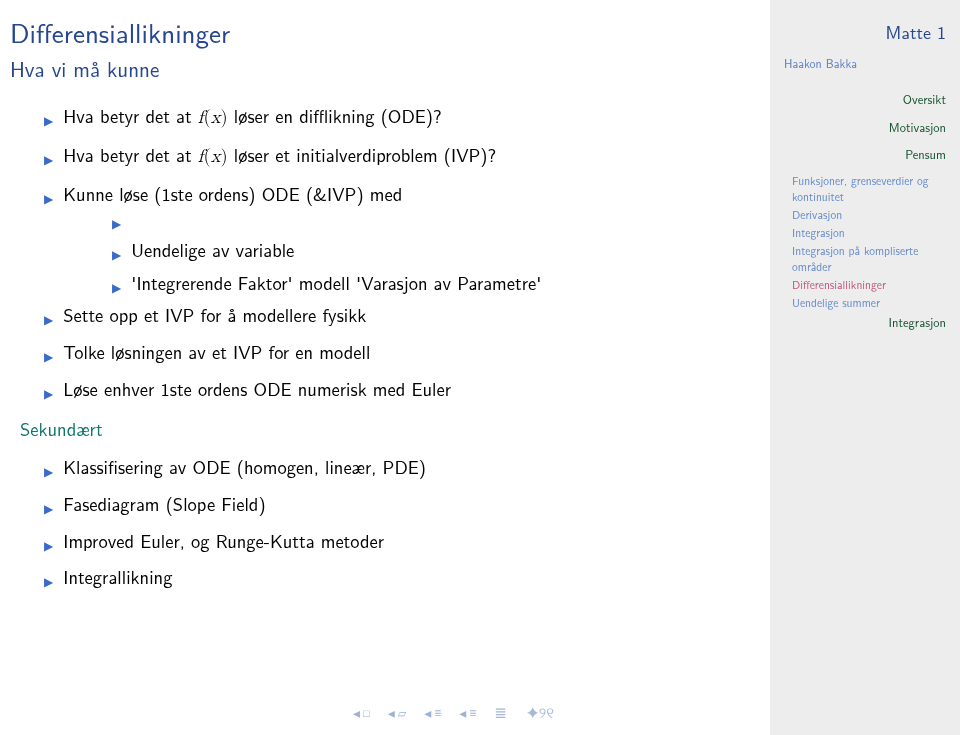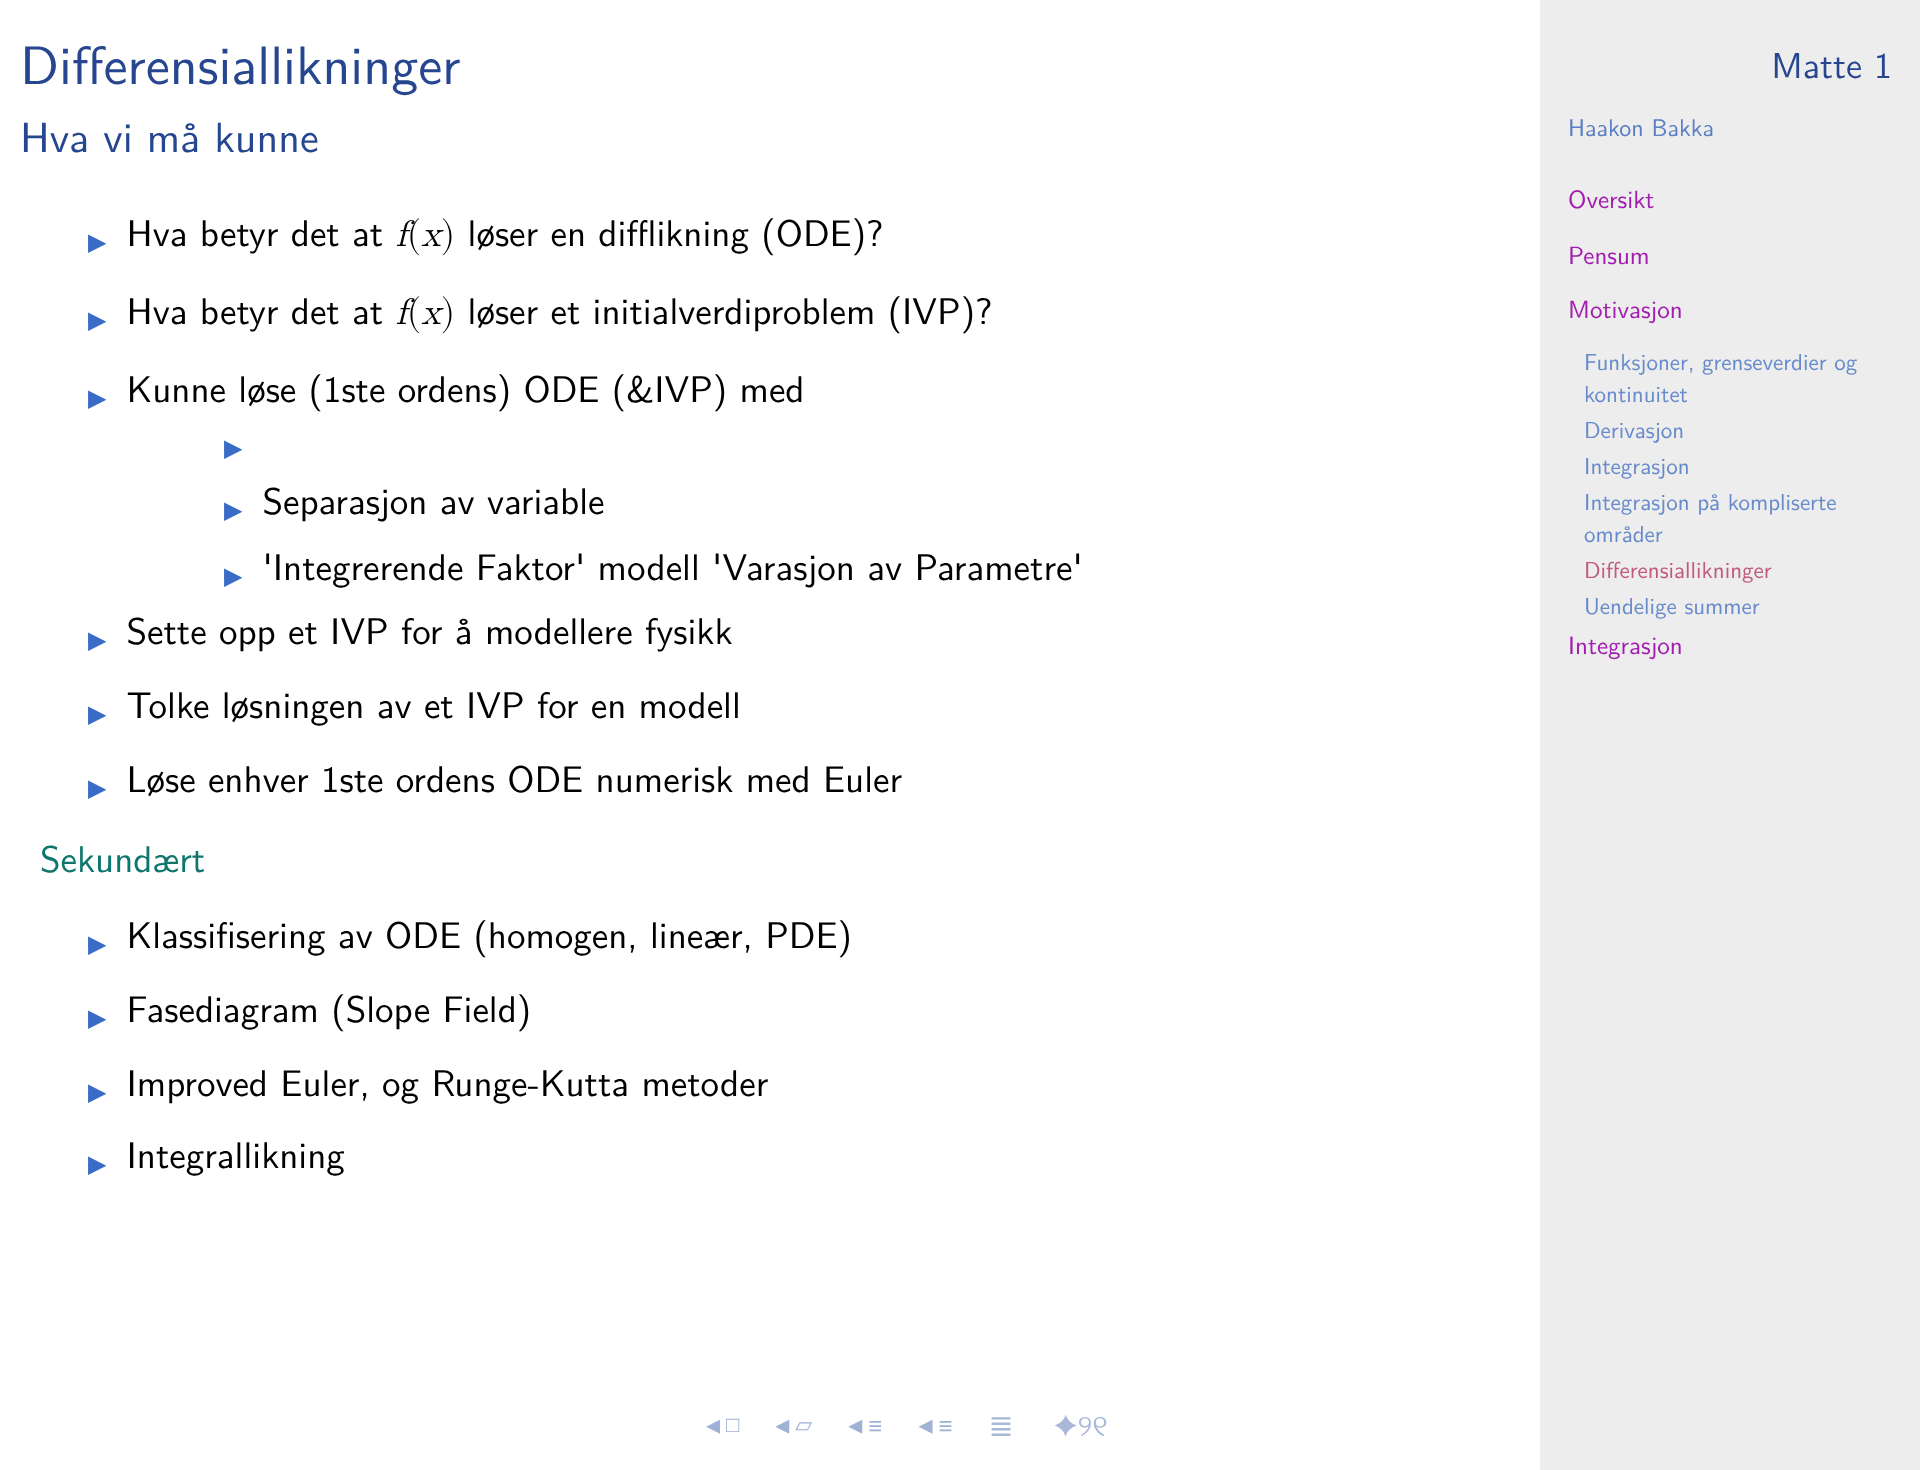--- a/index.html
+++ b/index.html
@@ -78,21 +78,21 @@
     width: 190px;
     flex: 0 0 190px;
     background: #EDEDED;
     color: #26468F;
     padding: 18px 14px 0 14px;
     font-size: 12.5px;
     line-height: 1.55;
   }
   .sb-course { text-align: right; font-size: 18px; margin-bottom: 8px; }
   .sb-author { text-align: left; color: #5B7FC4; font-size: 12px; margin-bottom: 18px; }
-  .sb-link { color: #a21caf; font-size: 12.5px; margin-bottom: 8px; }
+  .sb-link { color: #14532d; font-size: 12.5px; margin-bottom: 8px; text-align: right; }
   .sb-sublink { color: #678BCB; font-size: 11.5px; margin-left: 8px; margin-bottom: 2px; line-height: 1.4; }
   .sb-sublink-active { color: #C25B7A; font-size: 11.5px; margin-left: 8px; margin-bottom: 2px; line-height: 1.4; }
 
   .navfooter {
     position: absolute;
     bottom: 12px;
     right: 216px;
     display: flex;
     align-items: center;
     gap: 18px;
@@ -123,21 +123,21 @@
       <li>
         <span class="marker">▶</span>
         <span class="txt">Kunne løse (1ste ordens) ODE (&amp;IVP) med</span>
       </li>
       <ul class="sub-bullets">
         <li>
           <span class="marker">▶</span>
         </li>
         <li>
           <span class="marker">▶</span>
-          <span class="txt">Separasjon av variable</span>
+          <span class="txt">Uendelige av variable</span>
         </li>
         <li>
           <span class="marker">▶</span>
           <span class="txt">'Integrerende Faktor' modell 'Varasjon av Parametre'</span>
         </li>
       </ul>
       <li>
         <span class="marker">▶</span>
         <span class="txt">Sette opp et IVP for å modellere fysikk</span>
       </li>
@@ -192,22 +192,22 @@
     <span class="nav-eq">≣</span>
     <span class="nav-circ">✦୨୧</span>
   </div>
 </div>
 
 <div class="sidebar">
   <div class="sb-course">Matte 1</div>
   <div class="sb-author">Haakon Bakka</div>
   <div id="sidebar-links">
       <div class="sb-link">Oversikt</div>
+      <div class="sb-link">Motivasjon</div>
       <div class="sb-link">Pensum</div>
-      <div class="sb-link">Motivasjon</div>
       <div class="sb-sublink">Funksjoner, grenseverdier og kontinuitet</div>
       <div class="sb-sublink">Derivasjon</div>
       <div class="sb-sublink">Integrasjon</div>
       <div class="sb-sublink">Integrasjon på kompliserte områder</div>
       <div class="sb-sublink-active">Differensiallikninger</div>
       <div class="sb-sublink">Uendelige summer</div>
       <div class="sb-link">Integrasjon</div>
     </div>
 </div>
 

